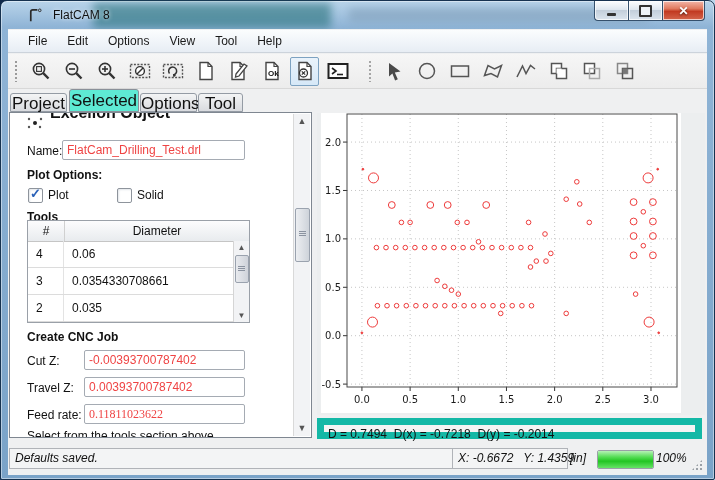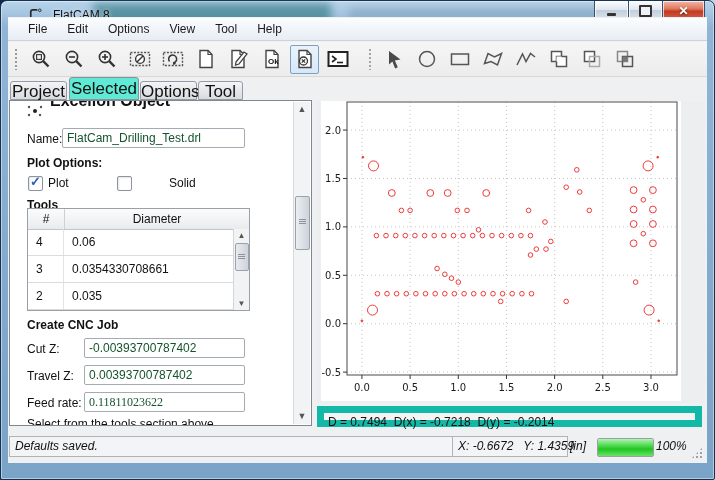--- a/index.html
+++ b/index.html
@@ -23,21 +23,21 @@
     background:linear-gradient(180deg,#fdfeff,#dfe7ef 45%,#c3cfdb 50%,#dce5ee);
     display:flex;align-items:center;justify-content:center;box-shadow:inset 0 0 0 1px rgba(255,255,255,.7);}
   .cap-btn.min{border-radius:0 0 0 4px;border-right:none;}
   .cap-btn.max{border-right:none;}
   .cap-btn.close{width:41px;border-radius:0 0 4px 0;
     background:linear-gradient(180deg,#f3b7a9,#e07a5f 40%,#c23a22 55%,#d4654c);}
   .glyph-min{width:9px;height:3px;background:#333;margin-top:7px;border-radius:1px;}
   .glyph-max{width:9px;height:8px;border:2px solid #333;border-radius:1px;background:#eef3f8;}
   .glyph-x{color:#fff;font-size:12px;font-weight:bold;text-shadow:0 1px 2px rgba(0,0,0,.6);line-height:1;}
   
-  .client{position:absolute;left:7px;top:16px;width:699px;height:446px;background:#eff0f1;}
+  .client{position:absolute;left:7px;top:28px;width:699px;height:446px;background:#eff0f1;}
   
   .menubar{position:absolute;left:0;top:1px;width:100%;height:23px;
     background:linear-gradient(180deg,#fbfdfe,#e7edf4);border-bottom:1px solid #ccd3db;
     display:flex;align-items:center;padding-left:10px;box-sizing:border-box;}
   .menu-item{font-size:12px;color:#1a1a1a;padding:3px 10px;}
   
   .toolbar{position:absolute;left:0;top:25px;width:100%;height:34px;background:linear-gradient(180deg,#f6f6f6,#ececec);
     border-bottom:1px solid #d8d8d8;display:flex;align-items:center;}
   .tb-grip{width:4px;height:22px;margin:0 6px 0 6px;
     background-image:radial-gradient(circle,#9a9a9a 1px,transparent 1.2px);background-size:4px 4px;}
@@ -52,21 +52,21 @@
     background:linear-gradient(180deg,#f3f4f5,#d9dbdf);border:1px solid #949ba4;border-radius:3px 3px 0 0;box-sizing:border-box;}
   .tab.active{height:23px;line-height:22px;background:#5eead4;z-index:3;border-color:#8a9099;}
   
   .left-panel{position:absolute;left:1px;top:83px;width:303px;height:326px;background:#fff;
     border:1px solid #7f8791;box-sizing:border-box;overflow:hidden;}
   .obj-header{position:absolute;left:40px;top:-9px;font-size:16px;font-weight:bold;color:#111;}
   .obj-icon{position:absolute;left:16px;top:1px;width:18px;height:18px;}
   .fld-label{position:absolute;font-size:12px;color:#111;}
   .bold{font-weight:bold;}
   .text-input{position:absolute;height:20px;border:1px solid #a5abb3;border-radius:2px;background:#fff;
-    font-size:12px;color:#14532d;padding:0 4px;box-sizing:border-box;font-family:"Liberation Sans",sans-serif;}
+    font-size:12px;color:#ef4444;padding:0 4px;box-sizing:border-box;font-family:"Liberation Sans",sans-serif;}
   .checkbox{position:absolute;width:13px;height:13px;background:#fff;border:1px solid #8e949c;border-radius:2px;box-shadow:inset 1px 1px 2px #e2e6ea;}
   .checkbox.checked::after{content:"✓";position:absolute;left:1px;top:-3px;font-size:13px;font-weight:bold;color:#2b62b8;}
   
   .tools-table{position:absolute;left:17px;top:107px;width:223px;height:103px;border:1px solid #9aa0a8;box-sizing:border-box;overflow:hidden;background:#fff;}
   .thead{display:flex;height:20px;background:linear-gradient(180deg,#fcfcfd,#e8ebee);border-bottom:1px solid #c5c5c5;}
   .th{font-size:12px;color:#111;text-align:center;line-height:20px;}
   .th.c0{width:36px;border-right:1px solid #d0d0d0;}
   .th.c1{flex:1;}
   .tbody{position:absolute;left:0;top:20px;right:15px;bottom:0;}
   .trow{display:flex;height:26px;border-bottom:1px solid #dcdcdc;}
@@ -279,21 +279,21 @@
       <div class="obj-header">Excellon Object</div>
 
       <div class="fld-label" style="left:17px;top:31px;">Name:</div>
       <input class="text-input" style="left: 52px; top: 27px; width: 183px;" value="FlatCam_Drilling_Test.drl">
 
       <div class="fld-label bold" style="left:17px;top:55px;">Plot Options:</div>
 
       <div class="checkbox checked" style="left:18px;top:75px;"></div>
       <div class="fld-label" style="left:38px;top:75px;">Plot</div>
       <div class="checkbox" style="left:107px;top:75px;"></div>
-      <div class="fld-label" style="left:127px;top:75px;margin-left:32px;">Solid</div>
+      <div class="fld-label" style="left:127px;top:75px;">Solid</div>
 
       <div class="fld-label bold" style="left:17px;top:97px;">Tools</div>
 
       <div class="tools-table">
         <div class="thead">
           <div class="th c0">#</div>
           <div class="th c1">Diameter</div>
         </div>
         <div class="tbody">
             <div class="trow">

